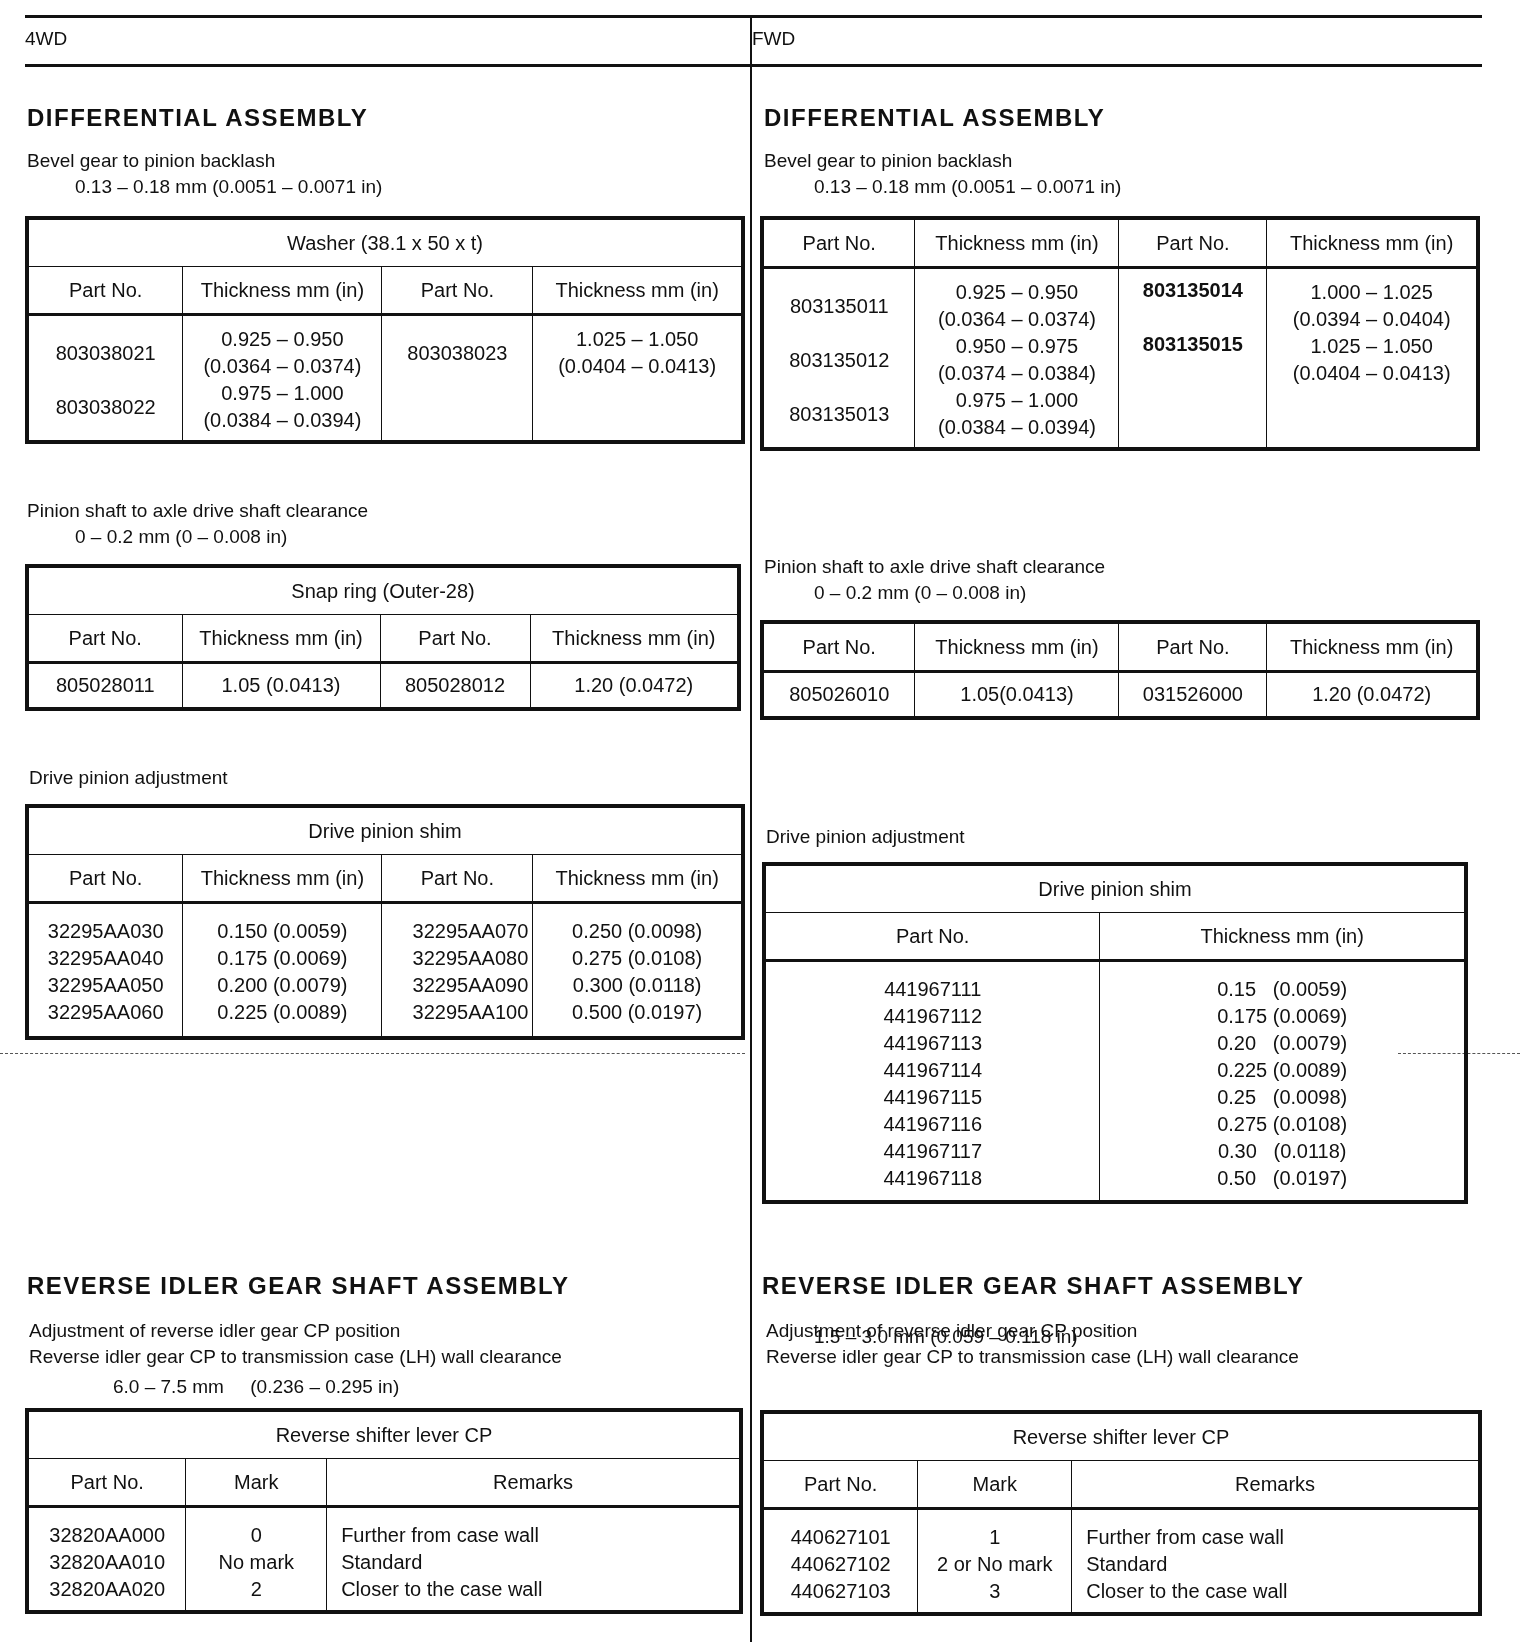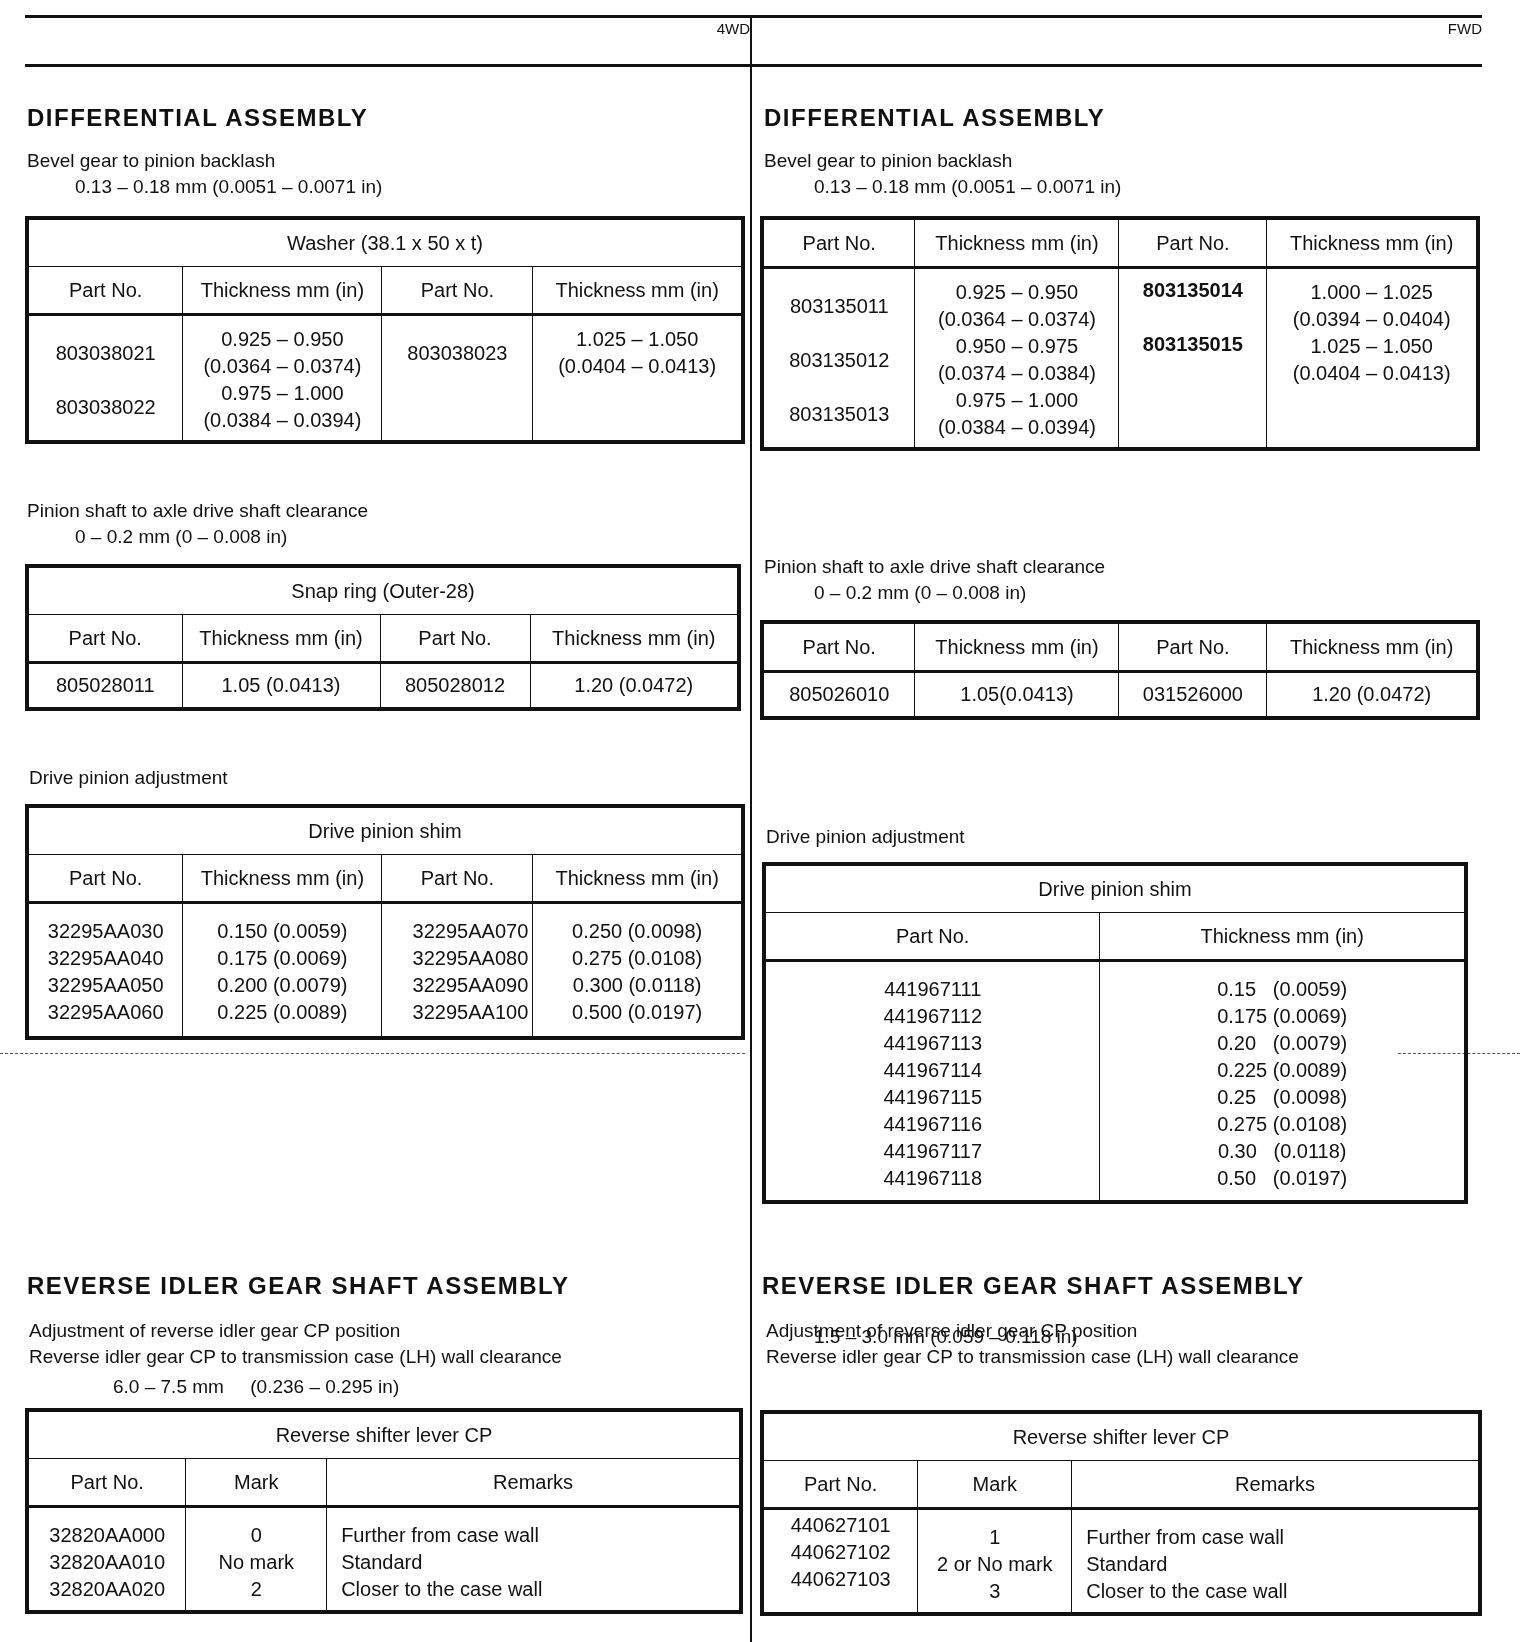--- a/index.html
+++ b/index.html
@@ -4,21 +4,21 @@
 <style>
   html, body { margin: 0; padding: 0; background: #ffffff; }
   body {
     width: 1520px; height: 1642px; position: relative; overflow: hidden;
     font-family: "Liberation Sans", sans-serif; color: #111;
   }
   .topline { position: absolute; left: 25px; width: 1457px; height: 3px; background: #111; }
   .topline.a { top: 15px; }
   .topline.b { top: 64px; }
   .vdiv { position: absolute; left: 750px; top: 15px; width: 2px; height: 1627px; background: #111; }
-  .colhead { position: absolute; top: 20px; font-size: 15px; text-align: right; }
+  .colhead { position: absolute; top: 28px; font-size: 19px; text-align: left; }
   .colhead.l { left: 25px; width: 725px; }
   .colhead.r { left: 752px; width: 730px; }
 
   .col { position: absolute; top: 0; }
   .col.l { left: 25px; width: 720px; }
   .col.r { left: 764px; width: 720px; }
 
   .h1 { position: absolute; font-weight: bold; font-size: 24px; letter-spacing: 1.5px; white-space: nowrap; }
   .txt { position: absolute; font-size: 19px; white-space: nowrap; }
   .ind { padding-left: 50px; }
@@ -308,21 +308,21 @@
     <tbody>
         <tr class="cap">
           <th colspan="3">Reverse shifter lever CP</th>
         </tr>
     <tr class="hdr">
       <th>Part No.</th>
       <th>Mark</th>
       <th>Remarks</th>
     </tr>
     <tr>
-      <td class="multi" style="white-space:pre;padding-top:2px;">440627101
+      <td class="multi" style="white-space:pre;padding-top:14px;">440627101
 440627102
 440627103</td>
       <td class="multi" style="white-space:pre;padding-top:14px;">1
 2 or No mark
 3</td>
       <td class="multi left" style="white-space:pre;padding-top:14px;height:86px;">Further from case wall
 Standard
 Closer to the case wall</td>
     </tr>
   </tbody>

